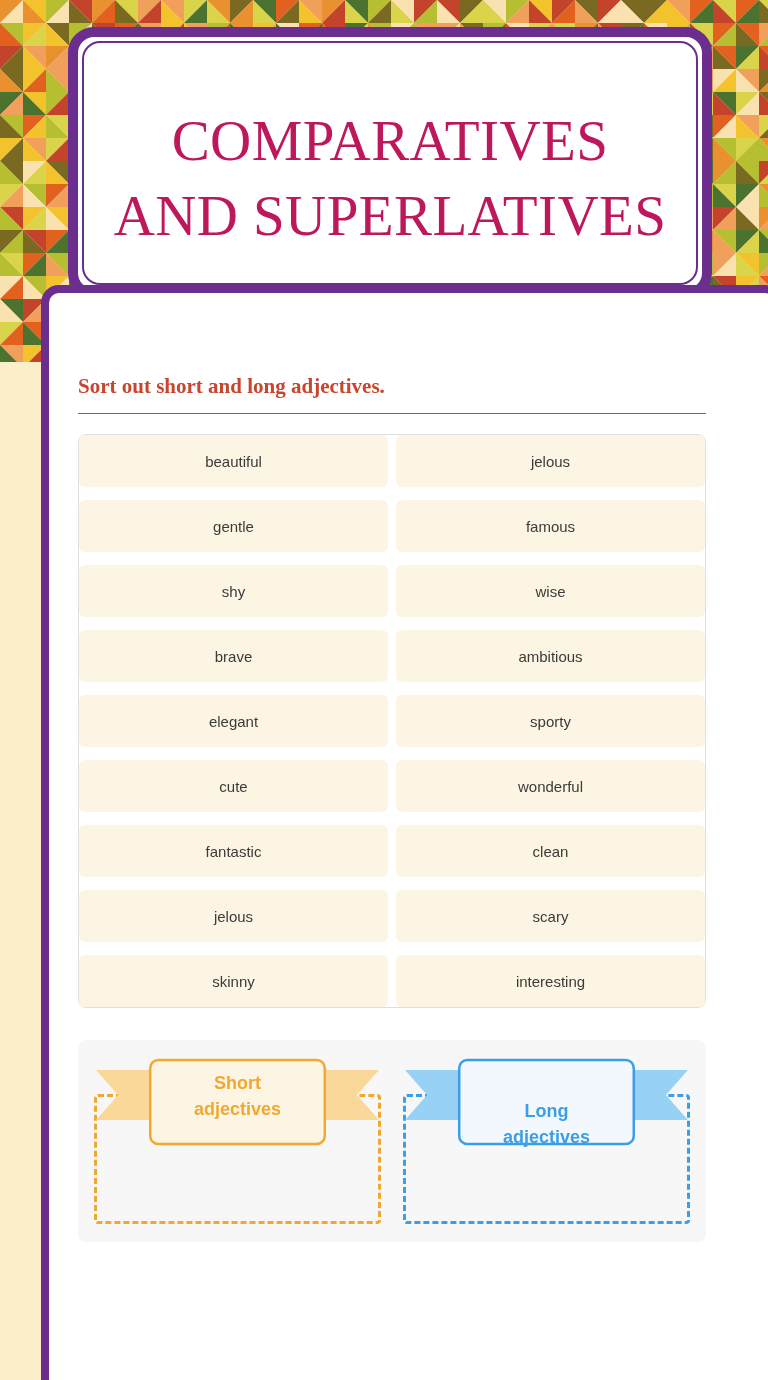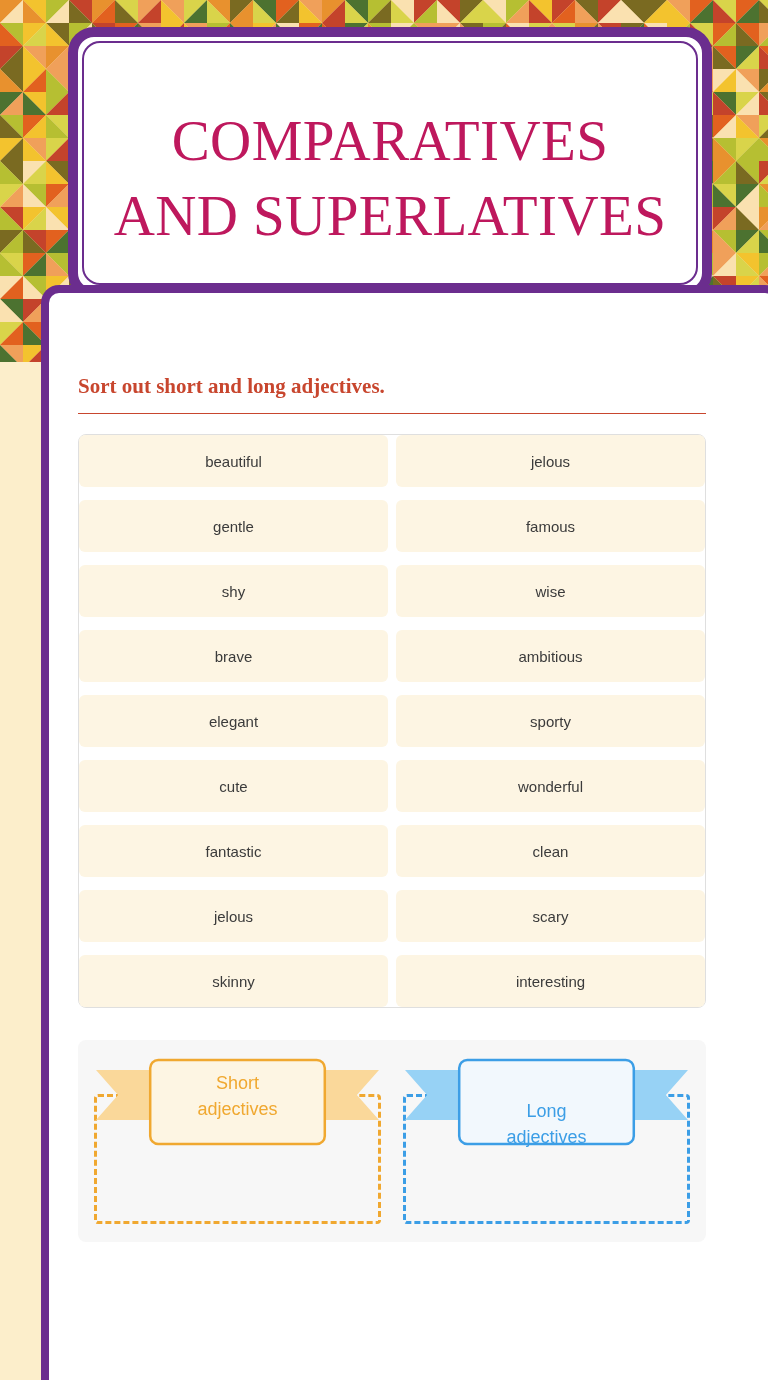--- a/index.html
+++ b/index.html
@@ -126,20 +126,21 @@
   
   #dropzone-area {
     margin-top: 32px;
     background: #f7f7f7;
     border-radius: 8px;
     height: 202px;
     position: relative;
     display: flex;
     padding: 10px;
     gap: 10px;
+    font-weight: bold;
   }
   .dropzone-col {
     position: relative;
     flex: 1;
   }
   .dropzone-box {
     position: absolute;
     left: 6px; right: 6px;
     top: 44px;
     bottom: 8px;

